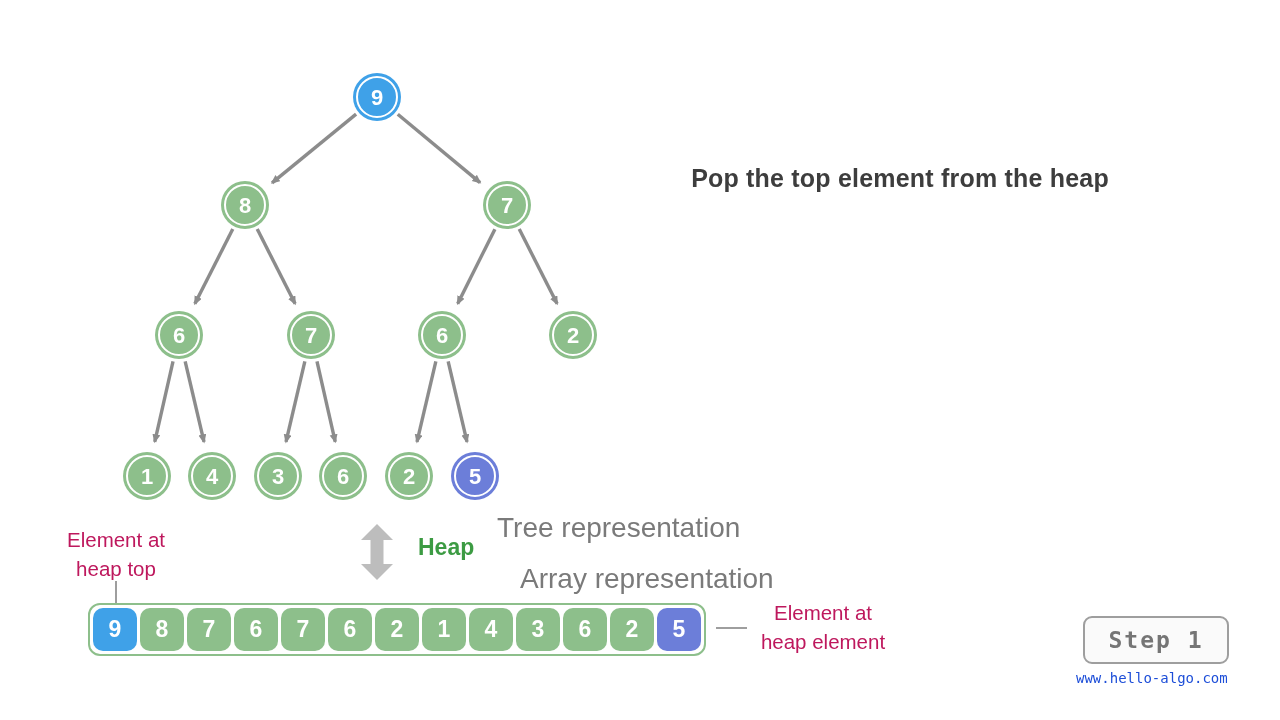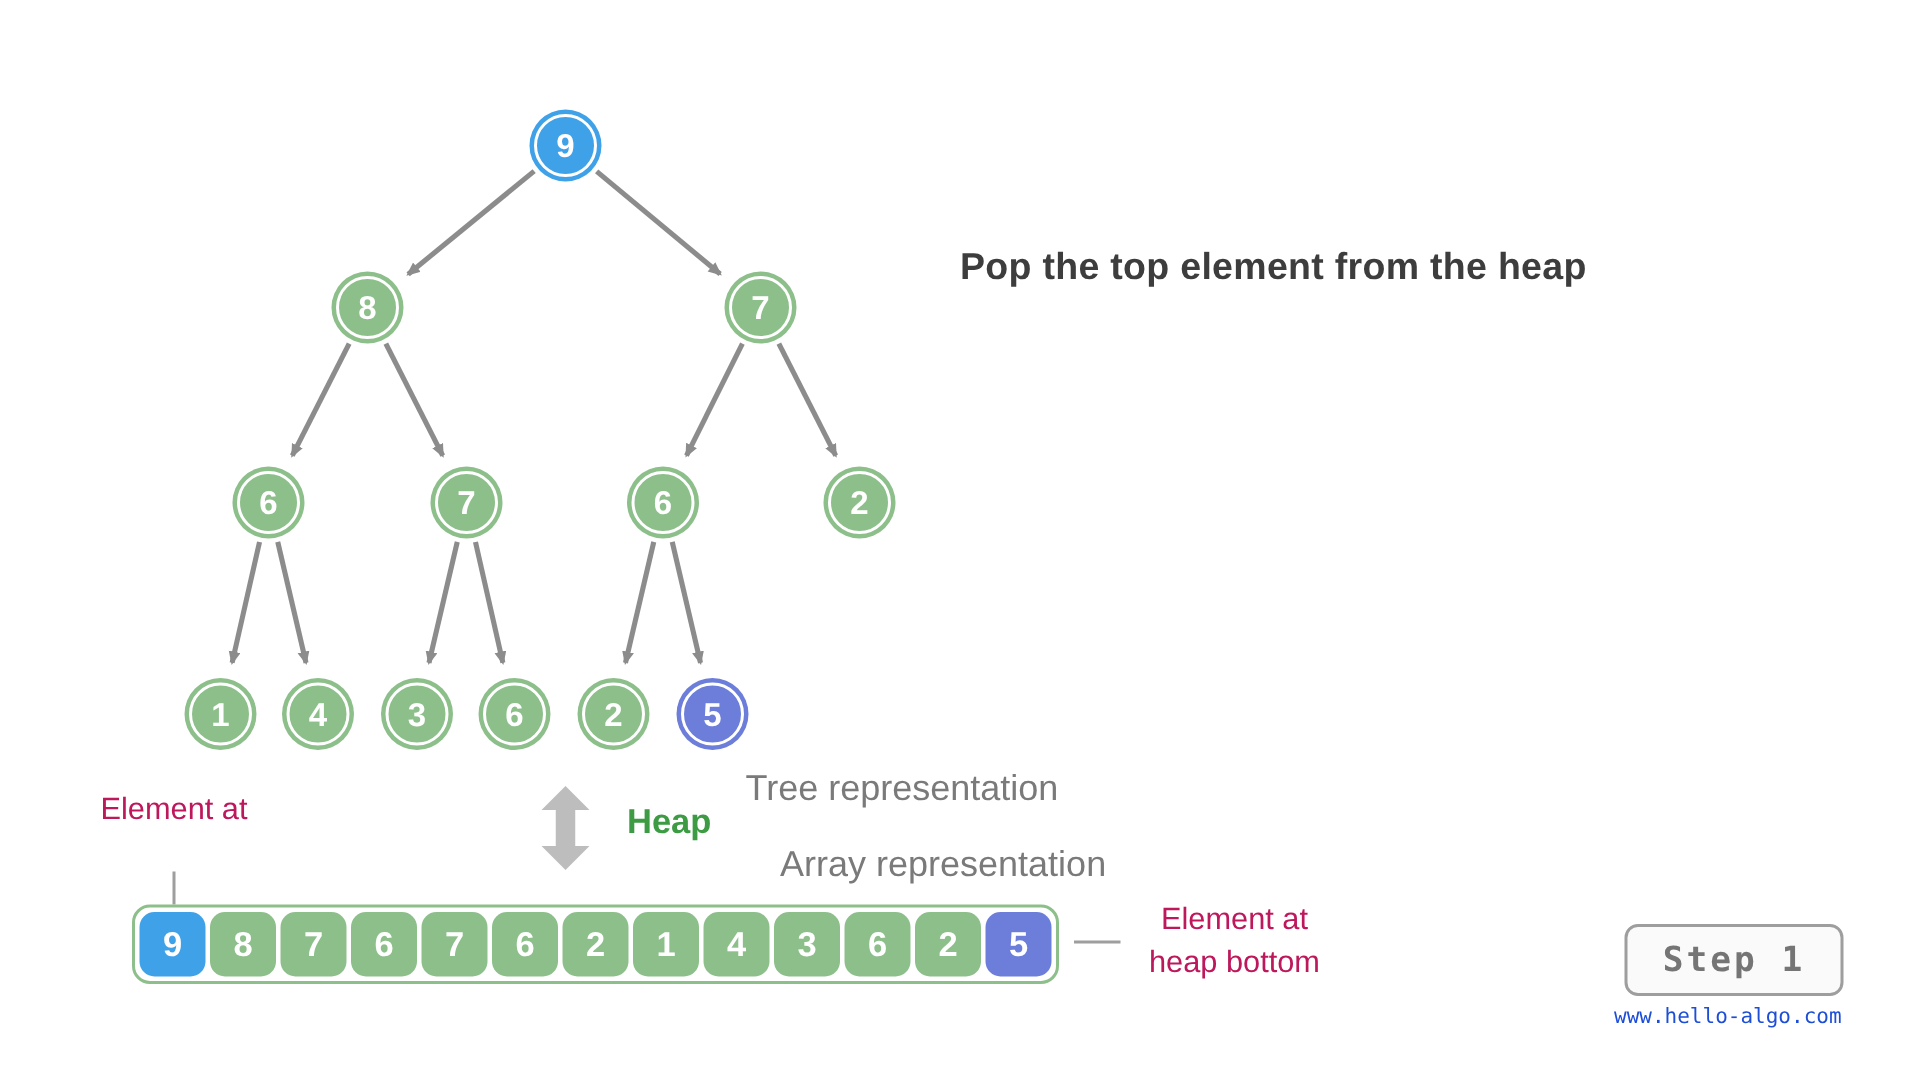--- a/index.html
+++ b/index.html
@@ -3,29 +3,29 @@
 <meta charset="utf-8">
 <style>
   html,body{margin:0;padding:0;background:#ffffff;}
   .stage{
     position:relative;width:1280px;height:720px;overflow:hidden;background:#ffffff;
     font-family:"Liberation Sans", sans-serif;
   }
   .abs{position:absolute;}
   #tree-svg{position:absolute;left:0;top:0;width:720px;height:540px;}
   .title{
-    left:640px;top:164px;width:520px;text-align:left;
+    left:640px;top:164px;width:520px;text-align:center;
     font-size:25px;font-weight:bold;color:#3d3d3d;letter-spacing:0.2px;
   }
   .side-label{
     font-size:20.5px;color:#be185d;line-height:29px;text-align:center;
   }
   .label-heap-top{left:36px;top:525px;width:160px;}
   .label-heap-bottom{left:748px;top:598px;width:150px;}
-  .repr-label{font-size:24px;color:#7a7a7a;}
+  .repr-label{font-size:28px;color:#7a7a7a;}
   .label-tree-repr{left:497px;top:512px;}
   .label-array-repr{left:520px;top:563px;}
   .heap-word{left:418px;top:534px;font-size:23px;font-weight:bold;color:#3c9b43;}
   .heap-arrow{left:359px;top:523px;width:36px;height:58px;}
   .conn-v{left:115px;top:581px;height:22px;width:0;border-left:2px solid #9e9e9e;}
   .conn-h{left:716px;top:627px;width:31px;height:0;border-top:2px solid #9e9e9e;}
   .array-wrap{
     left:88px;top:603px;display:inline-flex;gap:3px;padding:3px;
     border:2px solid #8dbf8b;border-radius:12px;background:#ffffff;
   }
@@ -138,20 +138,21 @@
         <circle cx="475" cy="476" r="24" fill="#6c7ed9"></circle>
         <circle cx="475" cy="476" r="20" fill="none" stroke="#ffffff" stroke-width="2"></circle>
         <text x="475" y="476" dy="0.36em" text-anchor="middle" class="node-text">5</text>
       </g>
     </svg>
 
   <div class="abs title">Pop the top element from the heap</div>
 
   <div class="abs side-label label-heap-top">
     <div>Element at</div>
+    <div>heap top</div>
   </div>
   <div class="abs conn-v"></div>
 
   <svg class="abs heap-arrow" viewBox="0 0 36 58">
     <path d="M18 1 L34 17 H24.5 V41 H34 L18 57 L2 41 H11.5 V17 H2 Z" fill="#bdbdbd"></path>
   </svg>
   <div class="abs heap-word">Heap</div>
 
   <div class="abs repr-label label-tree-repr">Tree representation</div>
   <div class="abs repr-label label-array-repr">Array representation</div>
@@ -168,20 +169,20 @@
       <div class="cell" style="background: rgb(141, 191, 139);">4</div>
       <div class="cell" style="background: rgb(141, 191, 139);">3</div>
       <div class="cell" style="background: rgb(141, 191, 139);">6</div>
       <div class="cell" style="background: rgb(141, 191, 139);">2</div>
       <div class="cell" style="background: rgb(108, 126, 217);">5</div>
     </div>
 
   <div class="abs conn-h"></div>
   <div class="abs side-label label-heap-bottom">
     <div>Element at</div>
-    <div>heap bottom</div>
+    <div>heap element</div>
   </div>
 
   <div class="abs step-btn">Step 1</div>
 
   <div class="abs watermark">www.hello-algo.com</div>
 
 </div>
 
 </body></html>

